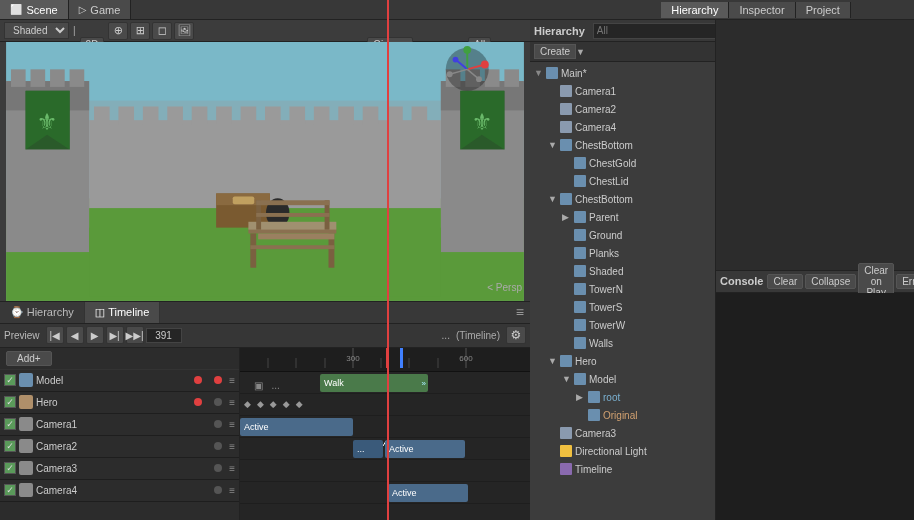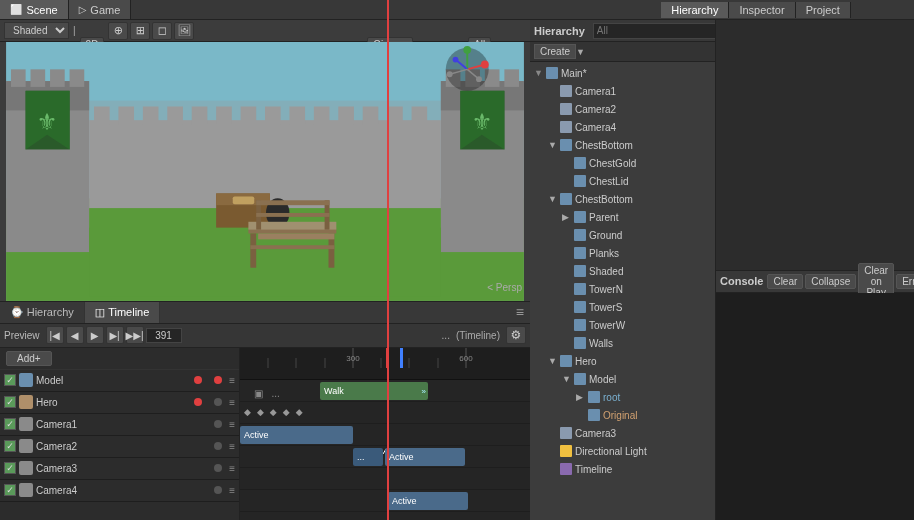--- a/index.html
+++ b/index.html
@@ -280,21 +280,21 @@
     
     .timeline-area {
       flex: 1;
       background: #252525;
       overflow: hidden;
       display: flex;
       flex-direction: column;
     }
 
     .timeline-header {
-      height: 32px;
+      height: 24px;
       background: #1e1e1e;
       border-bottom: 1px solid #111;
       position: relative;
       overflow: hidden;
     }
 
     .timeline-tracks {
       flex: 1;
       overflow-y: auto;
       position: relative;

